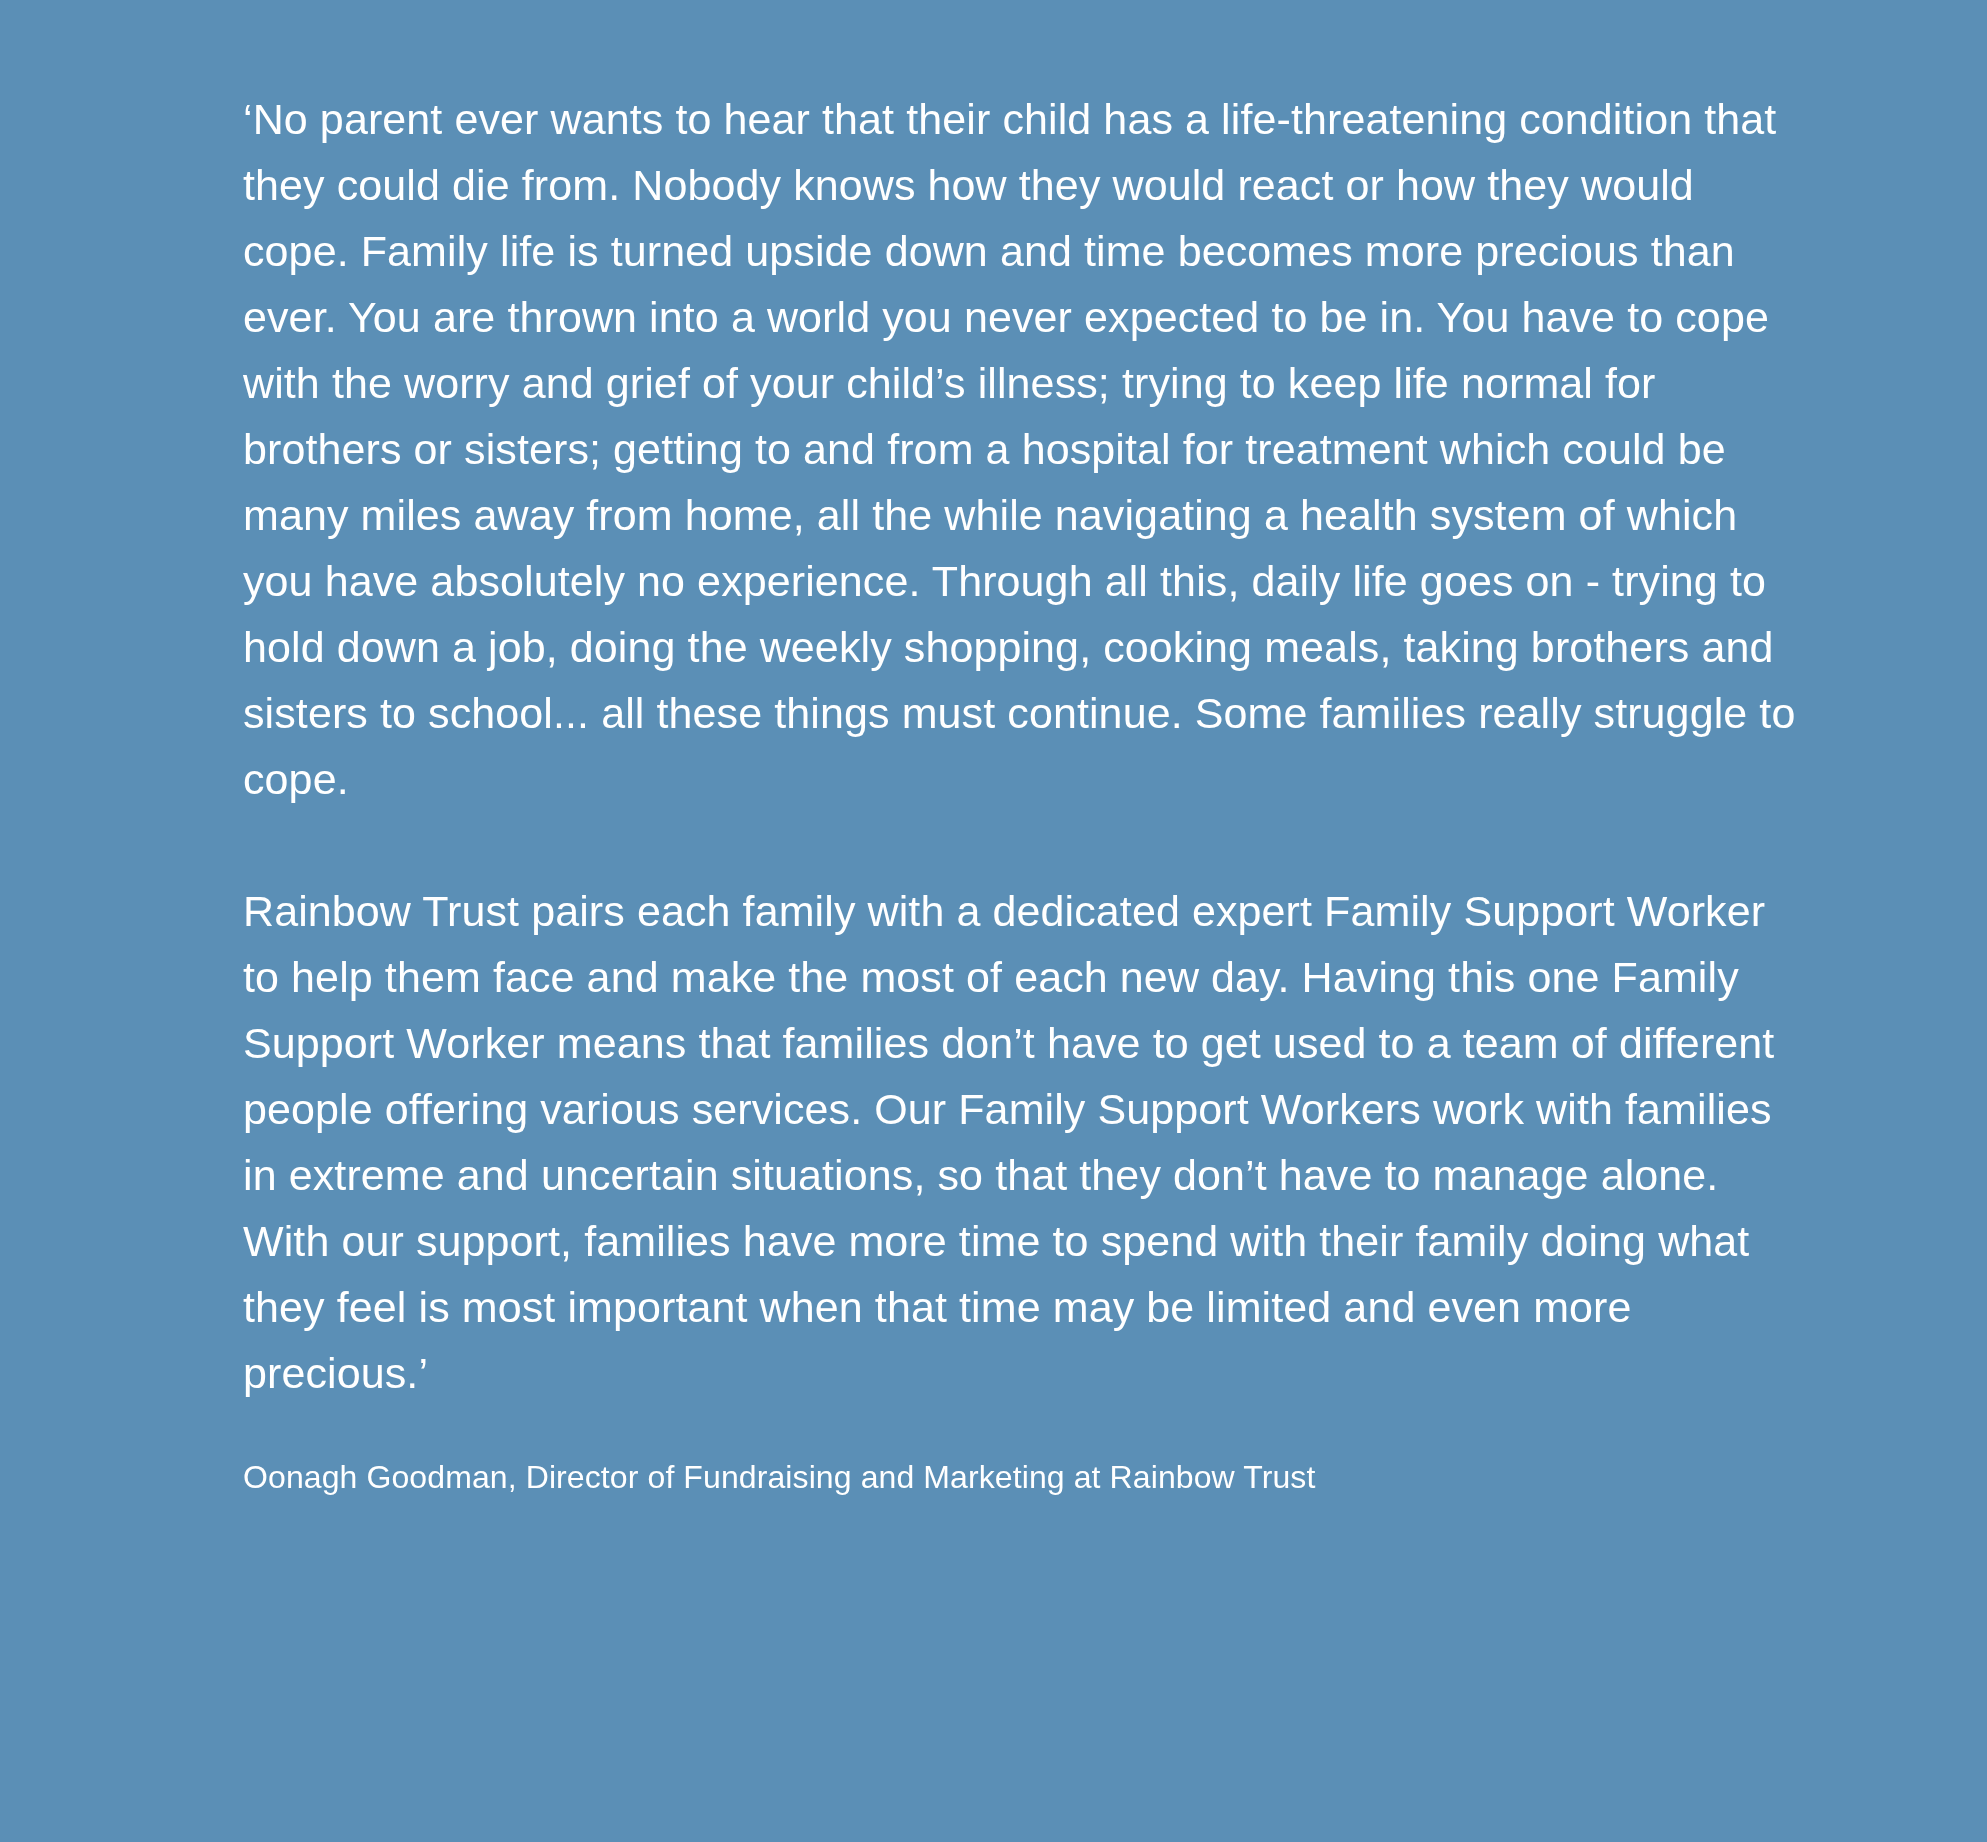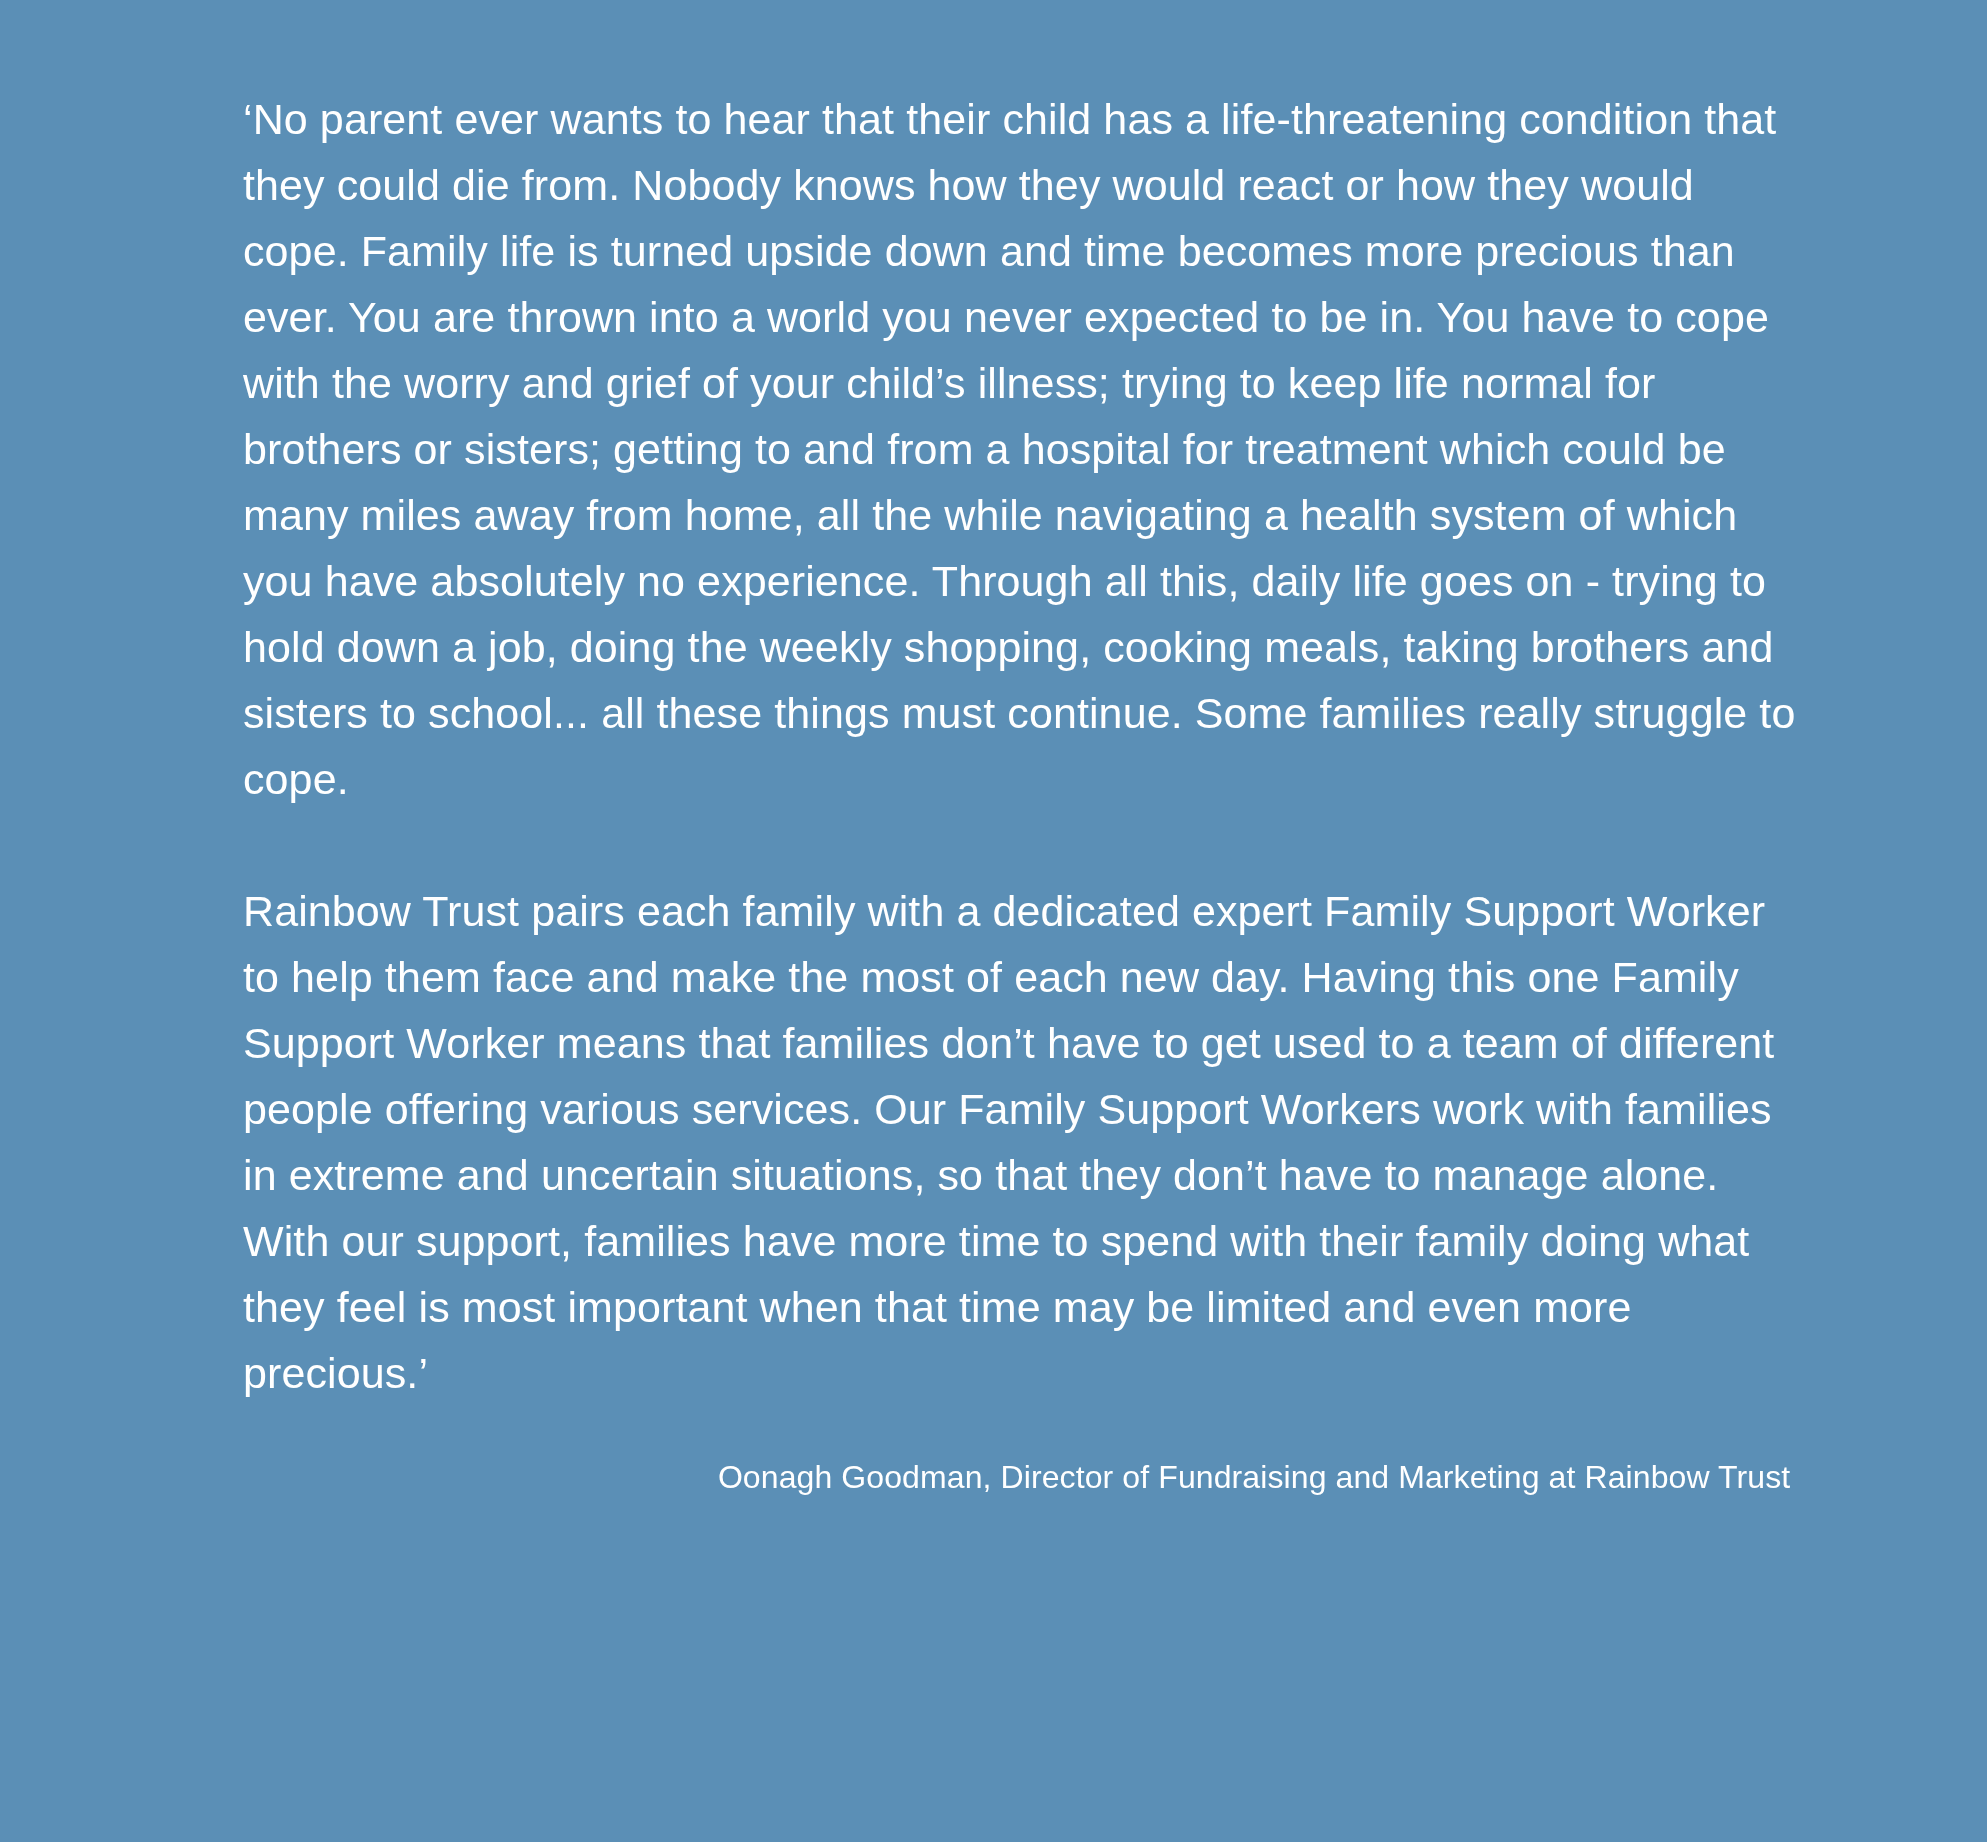--- a/index.html
+++ b/index.html
@@ -35,21 +35,21 @@
     max-width: 1572px;
   }
   .quote-para + .quote-para {
     margin-top: 66px;
   }
   .attribution {
     margin-top: 50px;
     color: #ffffff;
     font-size: 32px;
     line-height: 43px;
-    text-align: right;
+    text-align: left;
     padding-right: 9.7px;
     letter-spacing: 0.1px;
   }
 </style>
 </head>
 <body>
 
 <div class="quote-card">
   <div class="quote-body">
     <p class="quote-para">‘No parent ever wants to hear that their child has a life-threatening condition that they could die from. Nobody knows how they would react or how they would cope. Family life is turned upside down and time becomes more precious than ever. You are thrown into a world you never expected to be in. You have to cope with the worry and grief of your child’s illness; trying to keep life normal for brothers or sisters; getting to and from a hospital for treatment which could be many miles away from home, all the while navigating a health system of which you have absolutely no experience. Through all this, daily life goes on - trying to hold down a job, doing the weekly shopping, cooking meals, taking brothers and sisters to school... all these things must continue. Some families really struggle to cope.</p>

